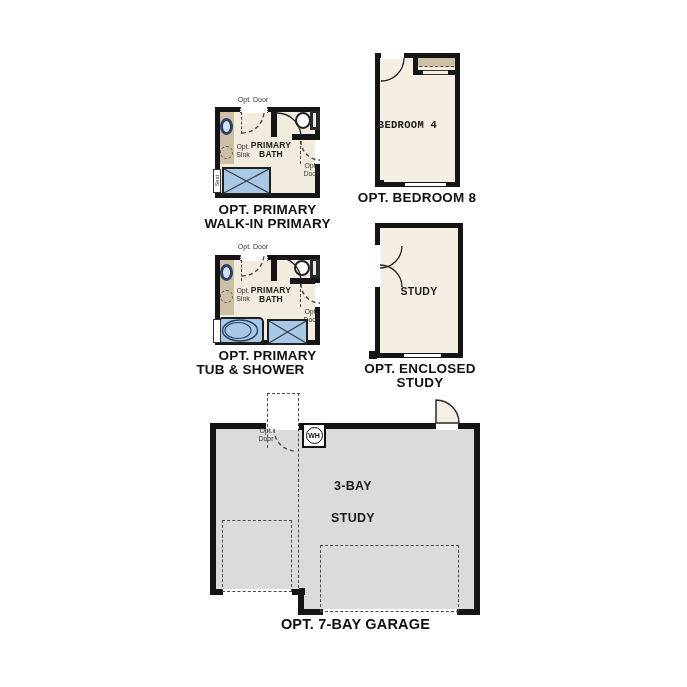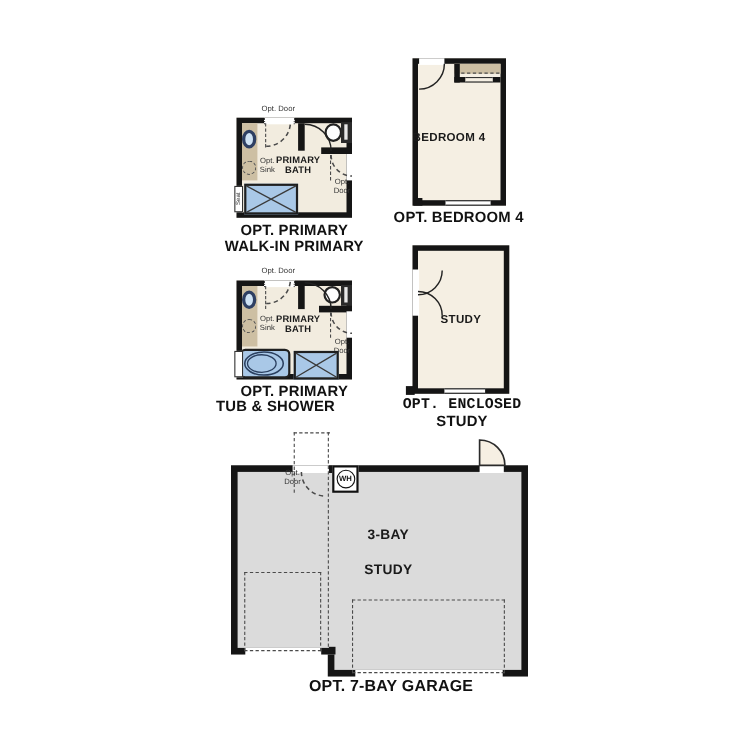--- a/index.html
+++ b/index.html
@@ -94,26 +94,26 @@
   <div>
     <div class="room creamfloor" style="left:375px; top:53px; width:85px; height:134px;"></div>
     <div class="gap" style="left:381px; top:53px; width:23px; height:6px;"></div>
 
     <div class="abs tanfill" style="left:413px; top:58px; width:42px; height:9px;"></div>
     <div class="dashh" style="left:414px; top:66px; width:40px;"></div>
     <div class="wall" style="left:413px; top:58px; width:5px; height:17px;"></div>
     <div class="wall" style="left:413px; top:70px; width:42px; height:5px;"></div>
     <div class="thinline-gap creamfloor" style="left:423px; top:70px; width:25px; height:5px;"></div>
 
-    <div class="lbl roomlbl bigroomlbl" style="left:375px; top:120px; width:65px;">BEDROOM 4</div>
+    <div class="lbl roomlbl bigroomlbl" style="left:375px; top:120px; width:65px;font-family:Liberation Mono, monospace;">BEDROOM 4</div>
 
     <div class="window" style="left:405px; top:182px; width:41px; height:5px;"></div>
     <div class="wall" style="left:376px; top:180px; width:8px; height:7px;"></div>
 
-    <div class="caption" style="left:352px; top:191px; width:130px;">OPT. BEDROOM 4</div>
+    <div class="caption" style="left:352px; top:191px; width:130px;">OPT. BEDROOM 8</div>
   </div>
 
   <div>
     <div class="lbl small" style="left:228px; top:243px; width:50px;">Opt. Door</div>
 
     <div class="room bathfloor" style="left:215px; top:255px; width:105px; height:90px;"></div>
 
     <div class="abs tanfill" style="left:220px; top:260px; width:14px; height:55px;"></div>
     <div class="sinkoval" style="left:220px; top:264px; width:13px; height:17px;"></div>
     <div class="dashcircle" style="left:220px; top:290px; width:13px; height:13px;"></div>
@@ -148,21 +148,21 @@
 
   <div>
     <div class="room creamfloor" style="left:375px; top:223px; width:88px; height:135px;"></div>
     <div class="gap" style="left:375px; top:245px; width:6px; height:42px;"></div>
 
     <div class="lbl roomlbl bigroomlbl" style="left:375px; top:286px; width:88px;">STUDY</div>
 
     <div class="window" style="left:404px; top:353px; width:37px; height:5px;"></div>
     <div class="wall" style="left:369px; top:351px; width:8px; height:8px;"></div>
 
-    <div class="caption" style="left:355px; top:362px; width:130px;font-family:Liberation Mono, monospace;">OPT. ENCLOSED</div>
+    <div class="caption" style="left:355px; top:362px; width:130px;">OPT. ENCLOSED</div>
     <div class="caption" style="left:355px; top:376px; width:130px;">STUDY</div>
   </div>
 
   <div>
     <div class="room garagefloor" style="left:298px; top:423px; width:182px; height:192px; border-width:6px;"></div>
     <div class="room garagefloor" style="left:210px; top:423px; width:95px; height:172px; border-width:6px;"></div>
     <div class="abs garagefloor" style="left:296px; top:430px; width:14px; height:158px;"></div>
 
     <div class="gap" style="left:266px; top:423px; width:33px; height:7px;"></div>
     <div class="gap" style="left:436px; top:423px; width:22px; height:7px;"></div>

